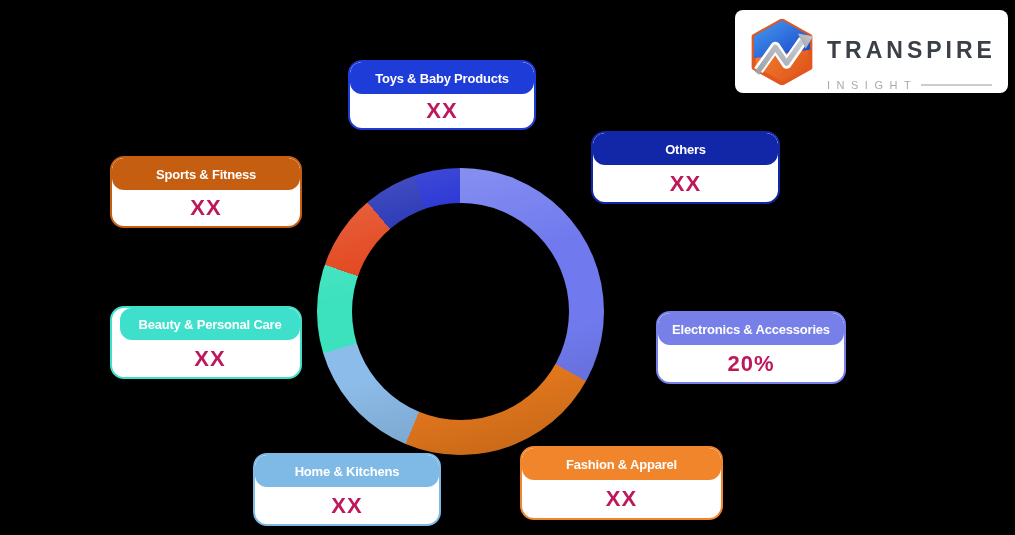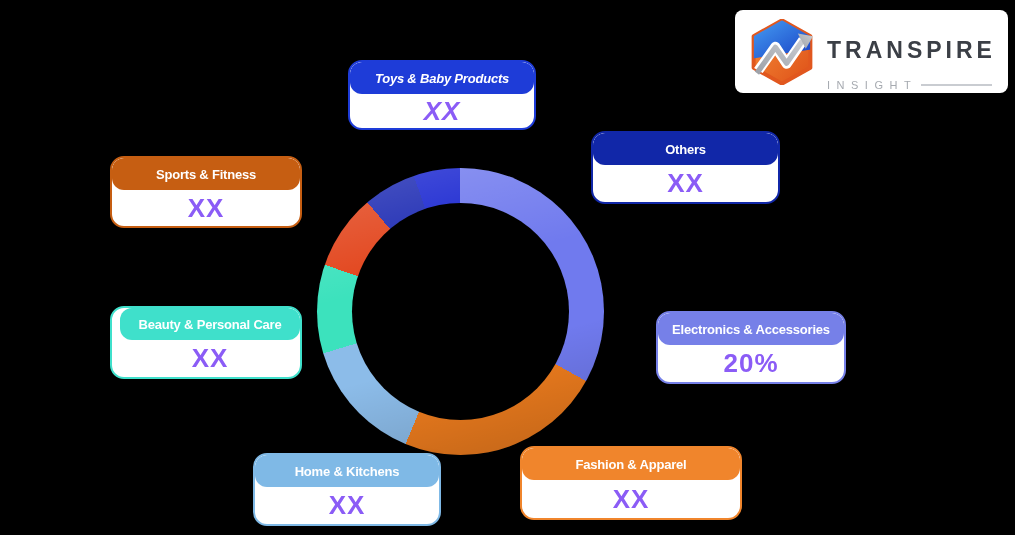--- a/index.html
+++ b/index.html
@@ -39,42 +39,42 @@
     position:absolute;background:#ffffff;border:2px solid #888;border-radius:14px;
     display:flex;flex-direction:column;overflow:hidden;
     box-shadow:3px 4px 7px rgba(0,0,0,.5);
   }
   .callout-header{
     flex:0 0 32px;border-radius:12px;display:flex;align-items:center;justify-content:center;
     color:#ffffff;font-size:13px;font-weight:700;letter-spacing:-0.2px;white-space:nowrap;
   }
   .callout-value{
     flex:1;display:flex;align-items:center;justify-content:center;
-    color:#8b5cf6;font-size:26px;font-weight:700;letter-spacing:1px;
+    color:#be185d;font-size:22px;font-weight:700;letter-spacing:1px;
   }
   .callout-toys       {left:348px;top:60px; width:188px;height:70px;}
   .callout-others     {left:591px;top:131px;width:189px;height:73px;}
   .callout-sports     {left:110px;top:156px;width:192px;height:72px;}
   .callout-beauty     {left:110px;top:306px;width:192px;height:73px;padding-left:8px;}
   .callout-electronics{left:616px;top:311px;width:190px;height:73px;}
   .callout-home       {left:253px;top:453px;width:188px;height:73px;}
-  .callout-fashion    {left:520px;top:446px;width:222px;height:74px;}
+  .callout-fashion    {left:520px;top:446px;width:203px;height:74px;}
 </style>
 </head>
 <body>
 
 <div class="canvas">
 
   <div class="donut">
     <div style="position: absolute; inset: 0px; border-radius: 50%; background: conic-gradient(rgb(112, 122, 238) 0deg, rgb(112, 122, 238) 119deg, rgb(239, 125, 30) 119deg, rgb(239, 125, 30) 202.5deg, rgb(140, 188, 233) 202.5deg, rgb(140, 188, 233) 253deg, rgb(60, 226, 189) 253deg, rgb(60, 226, 189) 289deg, rgb(226, 67, 26) 289deg, rgb(226, 67, 26) 319.5deg, rgb(26, 40, 178) 319.5deg, rgb(26, 40, 178) 341deg, rgb(22, 35, 208) 341deg, rgb(22, 35, 208) 360deg);"></div>
     <div class="donut-sheen"></div>
     <div class="donut-hole"></div>
   </div>
 
-  <div class="callout callout-toys" style="border-color: rgb(30, 60, 216); font-style: italic;">
+  <div class="callout callout-toys" style="border-color: rgb(30, 60, 216);">
     <div class="callout-header" style="background: rgb(30, 60, 216);">
         <span>Toys &amp; Baby Products</span>
       </div>
     <div class="callout-value">XX</div>
   </div>
 
   <div class="callout callout-others" style="border-color: rgb(17, 39, 168);">
     <div class="callout-header" style="background: rgb(17, 39, 168);">
         <span>Others</span>
       </div>

